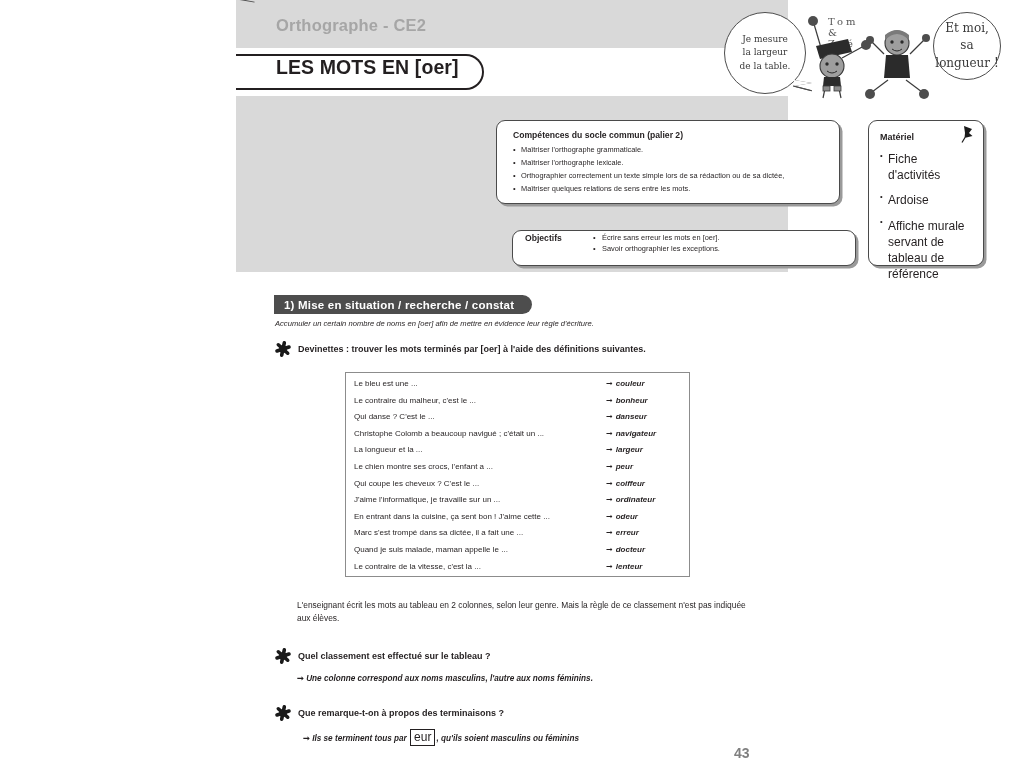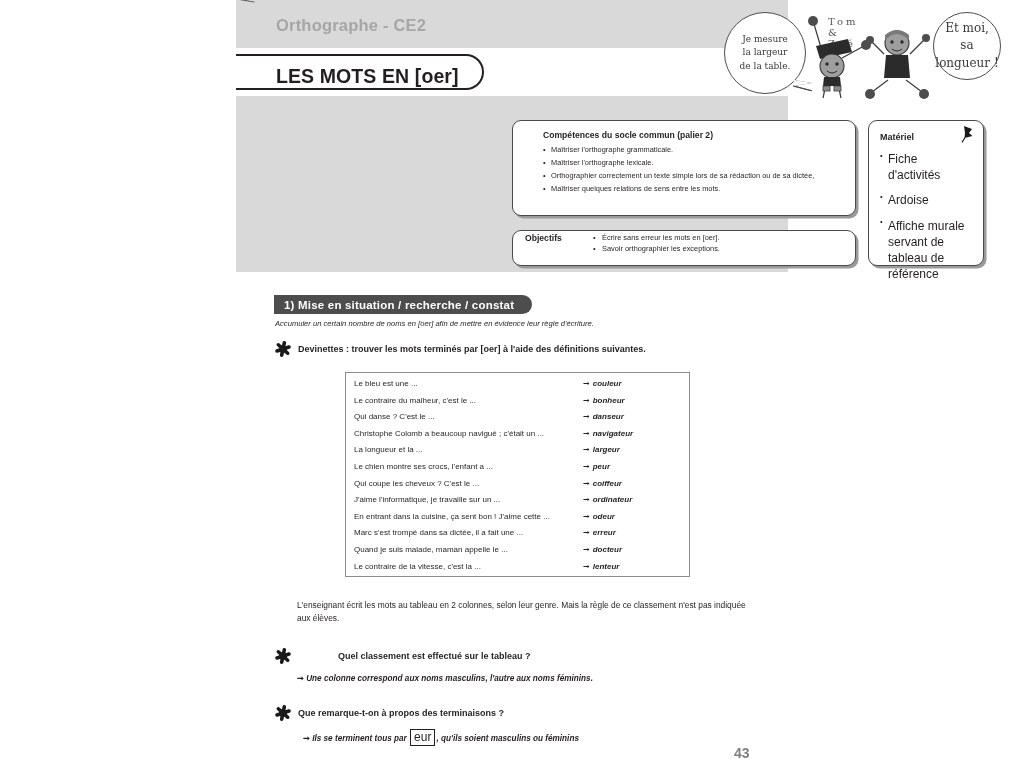--- a/index.html
+++ b/index.html
@@ -51,21 +51,21 @@
     left: 0px;
     top: 54px;
     width: 248px;
     height: 36px;
     box-sizing: border-box;
     border: 2.4px solid #231f20;
     border-left: none;
     border-radius: 0 18px 18px 0;
     background: #ffffff;
     display: flex;
-    align-items: flex-end;
+    align-items: flex-start;
     padding-left: 40px;
   }
   #title-text {
     font-size: 19.5px;
     font-weight: bold;
     color: #231f20;
     letter-spacing: 0.1px;
     white-space: nowrap;
   }
 
@@ -146,23 +146,23 @@
   
   .rbox {
     position: absolute;
     box-sizing: border-box;
     background: #ffffff;
     border: 1.5px solid #4a4a4a;
     border-radius: 9px;
     box-shadow: 2.5px 2.5px 0 0 #9a9a9a;
   }
   #competences-box {
-    left: 276px; top: 120px;
-    width: 344px; height: 96px;
-    padding: 9px 12px 6px 30px;
+    left: 260px; top: 120px;
+    width: 344px; height: 84px;
+    padding: 9px 12px 6px 16px;
   }
   #objectifs-box {
     left: 276px; top: 230px;
     width: 344px; height: 36px;
     padding: 1px 12px;
   }
   #materiel-box {
     left: 632px; top: 120px;
     width: 116px; height: 146px;
     padding: 11px 11px 6px 11px;
@@ -284,21 +284,21 @@
   
   #riddle-table {
     position: absolute;
     left: 345px;
     top: 372px;
     width: 345px;
     height: 205px;
     box-sizing: border-box;
     border: 1px solid #8c8c8c;
     background: #ffffff;
-    padding: 6px 24px 6px 8px;
+    padding: 6px 1px 6px 8px;
   }
   .riddle-row {
     display: flex;
     align-items: baseline;
     height: 16.6px;
   }
   .riddle-q {
     font-size: 8px;
     color: #231f20;
     flex: 1;
@@ -518,21 +518,21 @@
 <div id="teacher-para">L'enseignant écrit les mots au tableau en 2 colonnes, selon leur genre. Mais la règle de ce classement n'est pas indiquée aux élèves.</div>
 
 <svg class="star" style="left:274px; top:647px;" viewBox="0 0 20 20">
   <g fill="#1a1a1a">
     <rect x="8" y="1" width="4" height="18" rx="2" transform="rotate(12 10 10)"></rect>
     <rect x="8" y="1" width="4" height="18" rx="2" transform="rotate(72 10 10)"></rect>
     <rect x="8" y="1" width="4" height="18" rx="2" transform="rotate(132 10 10)"></rect>
     <circle cx="10" cy="10" r="4.3"></circle>
   </g>
 </svg>
-<div class="prompt" style="left:298px; top:651px;margin-left:40px;">Quel classement est effectué sur le tableau ?</div>
+<div class="prompt" style="left:298px; top:651px;">Quel classement est effectué sur le tableau ?</div>
 <div class="answer" style="left:297px; top:673px;">
   <span class="arrow-g">➞</span>
   <span>Une colonne correspond aux noms masculins, l'autre aux noms féminins.</span>
 </div>
 
 <svg class="star" style="left:274px; top:704px;" viewBox="0 0 20 20">
   <g fill="#1a1a1a">
     <rect x="8" y="1" width="4" height="18" rx="2" transform="rotate(12 10 10)"></rect>
     <rect x="8" y="1" width="4" height="18" rx="2" transform="rotate(72 10 10)"></rect>
     <rect x="8" y="1" width="4" height="18" rx="2" transform="rotate(132 10 10)"></rect>

